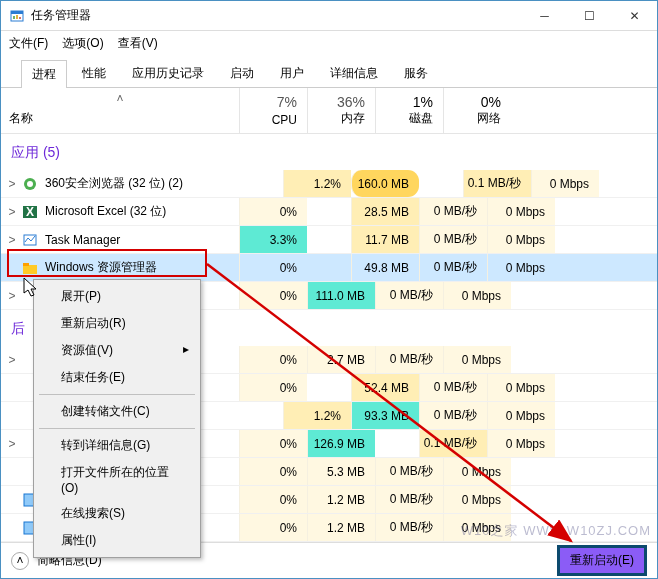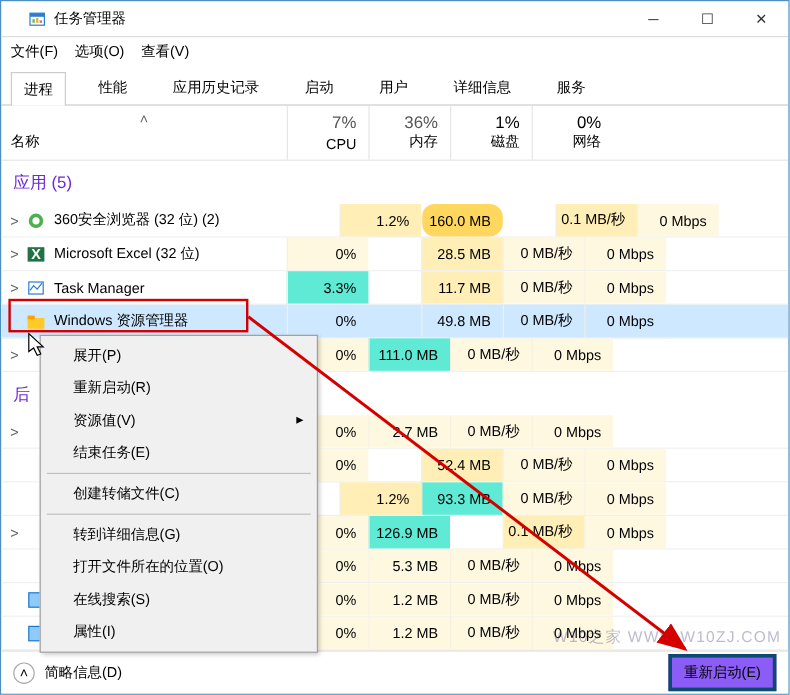--- a/index.html
+++ b/index.html
@@ -1,23 +1,23 @@
 <!DOCTYPE html>
 <html><head>
 <meta charset="utf-8">
 <style>
 * { box-sizing: border-box; margin: 0; padding: 0; font-family: "Microsoft YaHei", "Segoe UI", sans-serif; font-size: 12px; }
 body { width: 658px; height: 579px; background: #fff; border: 1px solid #4a90c2; position: relative; overflow: hidden; }
-.titlebar { height: 30px; display: flex; align-items: center; padding-left: 22px; border-bottom: 1px solid #ddd; }
+.titlebar { height: 30px; display: flex; align-items: center; padding-left: 8px; border-bottom: 1px solid #ddd; }
 .titlebar .app-icon { width: 16px; height: 16px; margin-right: 6px; display: inline-flex; align-items: center; justify-content: center; }
 .winbtns { margin-left: auto; display: flex; }
 .winbtns div { width: 45px; height: 30px; display: flex; align-items: center; justify-content: center; color: #333; }
 .menubar { height: 24px; display: flex; align-items: center; padding-left: 8px; gap: 14px; }
 .menubar span { cursor: default; }
-.tabs { display: flex; border-bottom: 1px solid #ccc; padding-left: 8px; padding-top: 4px; gap: 16px; }
+.tabs { display: flex; border-bottom: 1px solid #ccc; padding-left: 20px; padding-top: 4px; gap: 4px; }
 .tabs .tab { padding: 5px 10px; border: 1px solid transparent; border-bottom: none; cursor: default; }
 .tabs .tab.active { border-color: #ccc; background: #fff; position: relative; top: 1px; }
 .headerrow { display: flex; height: 46px; border-bottom: 1px solid #e5e5e5; align-items: stretch; }
 .headerrow .namecol { flex: 0 0 238px; display: flex; align-items: flex-end; padding: 0 0 6px 8px; position: relative; }
 .headerrow .namecol .sort { position: absolute; top: 4px; left: 50%; transform: translateX(-50%); color: #666; }
 .headerrow .col { flex: 0 0 68px; border-left: 1px solid #e5e5e5; text-align: right; padding: 6px 10px 6px 0; display: flex; flex-direction: column; justify-content: space-between; }
 .headerrow .col .pct { font-size: 14px; }
 .headerrow .col.warn .pct { color: #555; }
 .grouphdr { color: #6d28d9; font-size: 14px; padding: 10px 0 8px 10px; }
 .row { display: flex; height: 28px; align-items: center; border-bottom: 1px solid #f0f0f0; }
@@ -26,21 +26,21 @@
 .row .nm { flex: 1; white-space: nowrap; overflow: hidden; }
 .row .cell { flex: 0 0 68px; text-align: right; padding-right: 10px; border-left: 1px solid #f5f0e0; height: 100%; display: flex; align-items: center; justify-content: flex-end; }
 .row .namewrap { flex: 0 0 238px; display: flex; align-items: center; padding-left: 2px; }
 .heat0 { background: #fff8e1; }
 .heat1 { background: #ffeeb5; margin-left: 44px; }
 .heat2 { background: #5eead4; }
 .heat3 { background: #ffd65e; border-radius: 11px; }
 .selected { background: #cde8ff !important; }
 .selected .cell { background: #cde8ff !important; }
 .selbox { position: absolute; border: 2px solid #d40000; pointer-events: none; }
-.ctxmenu { position: absolute; left: 32px; top: 278px; width: 232px; background: #f0f0f0; border: 1px solid #a0a0a0; box-shadow: 2px 2px 4px rgba(0,0,0,0.25); padding: 3px; z-index: 10; }
+.ctxmenu { position: absolute; left: 32px; top: 278px; width: 168px; background: #f0f0f0; border: 1px solid #a0a0a0; box-shadow: 2px 2px 4px rgba(0,0,0,0.25); padding: 3px; z-index: 10; }
 .ctxmenu .mi { padding: 5px 20px 5px 24px; cursor: default; position: relative; }
 .ctxmenu .sep { height: 1px; background: #c0c0c0; margin: 3px 2px; }
 .ctxmenu .arrow { position: absolute; right: 8px; }
 .footer { position: absolute; bottom: 0; left: 0; right: 0; height: 36px; border-top: 1px solid #ddd; display: flex; align-items: center; padding: 0 10px; background: #fff; }
 .footer .chev { width: 18px; height: 18px; border: 1px solid #aaa; border-radius: 50%; display: flex; align-items: center; justify-content: center; margin-right: 8px; }
 .footer .btn { margin-left: auto; padding: 4px 10px; border: 3px solid #0c4a6e; background: #8b5cf6; }
 .watermark { position: absolute; right: 6px; bottom: 38px; color: rgba(60,60,120,0.35); font-size: 13px; letter-spacing: 1px; pointer-events: none; }
 svg.redarrow { position: absolute; left: 0; top: 0; pointer-events: none; z-index: 20; }
 .cursor { position: absolute; left: 22px; top: 276px; z-index: 30; pointer-events: none; }
 </style>

